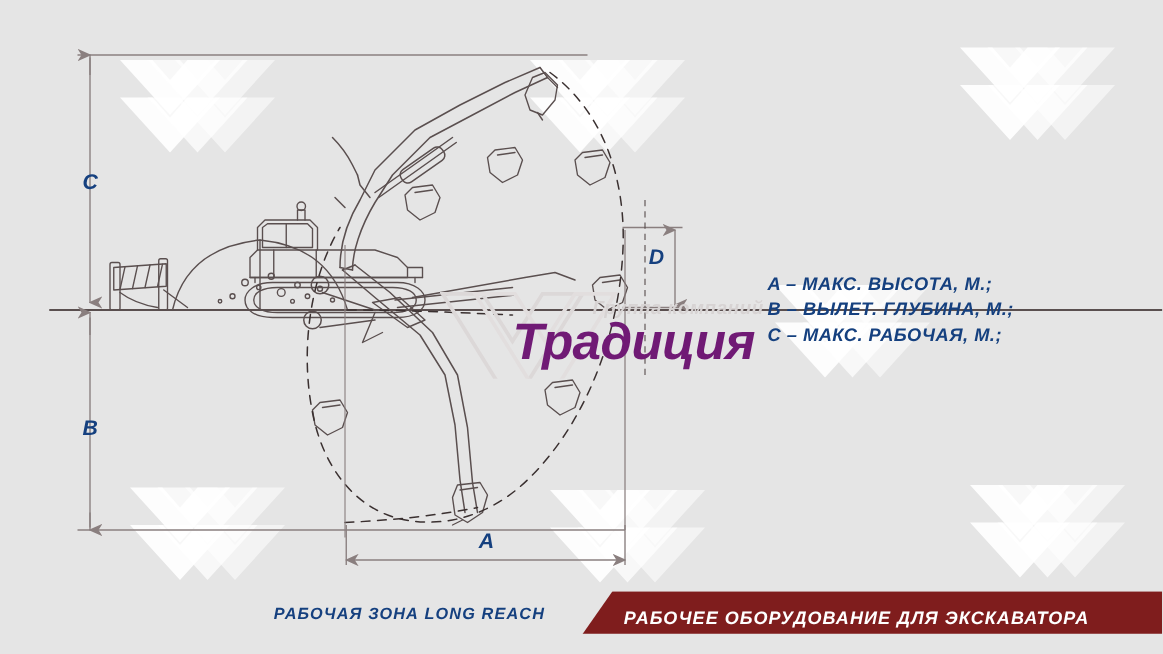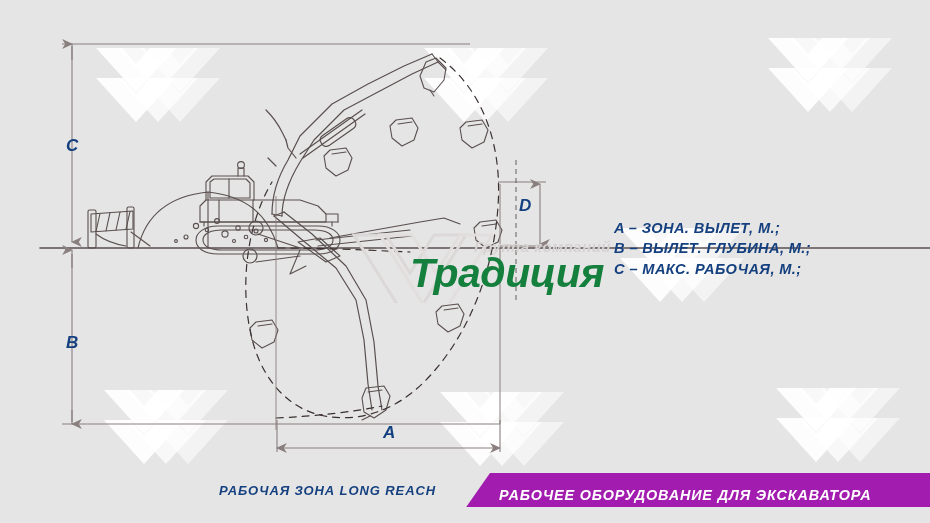--- a/index.html
+++ b/index.html
@@ -81,21 +81,21 @@
     letter-spacing: 0.9px;
     color: #15407f;
     white-space: nowrap;
   }
   #bar-right {
     position: absolute;
     left: 455px;
     top: 7px;
     width: 475px;
     height: 34px;
-    background: #a21caf;
+    background: #7f1d1d;
     -webkit-clip-path: polygon(35px 0, 475px 0, 475px 50px, 0 50px);
     clip-path: polygon(35px 0, 475px 0, 475px 50px, 0 50px);
   }
   #bar-right-label {
     position: absolute;
     left: 44px;
     top: 14px;
     font-family: "Liberation Sans", sans-serif;
     font-style: italic;
     font-weight: bold;
@@ -127,21 +127,21 @@
   }
   #wm-main {
     position: absolute;
     left: 58px;
     top: 17px;
     font-family: "Liberation Sans", sans-serif;
     font-style: italic;
     font-weight: bold;
     font-size: 41px;
     letter-spacing: -0.5px;
-    color: #15803d;
+    color: #701a75;
     white-space: nowrap;
   }
 </style>
 </head>
 <body>
 
 <div id="stage">
 
   <svg class="layer" viewBox="0 0 930 523" width="930" height="523" style="z-index:5;">
     <defs>
@@ -374,21 +374,21 @@
       <line x1="276" y1="196" x2="276" y2="430"></line>
     </g>
   </svg>
 
   <div class="dimletter" id="letter-c">C</div>
   <div class="dimletter" id="letter-b">B</div>
   <div class="dimletter" id="letter-a">A</div>
   <div class="dimletter" id="letter-d">D</div>
 
   <div id="legend">
-    <div class="line">A – ЗОНА. ВЫЛЕТ, М.;</div>
+    <div class="line">A – МАКС. ВЫСОТА, М.;</div>
     <div class="line">B – ВЫЛЕТ. ГЛУБИНА, М.;</div>
     <div class="line">C – МАКС. РАБОЧАЯ, М.;</div>
   </div>
 
   <div id="bottombar">
     <div id="bar-left-label">РАБОЧАЯ ЗОНА LONG REACH</div>
     <div id="bar-right">
       <div id="bar-right-label">РАБОЧЕЕ ОБОРУДОВАНИЕ ДЛЯ ЭКСКАВАТОРА</div>
     </div>
   </div>

